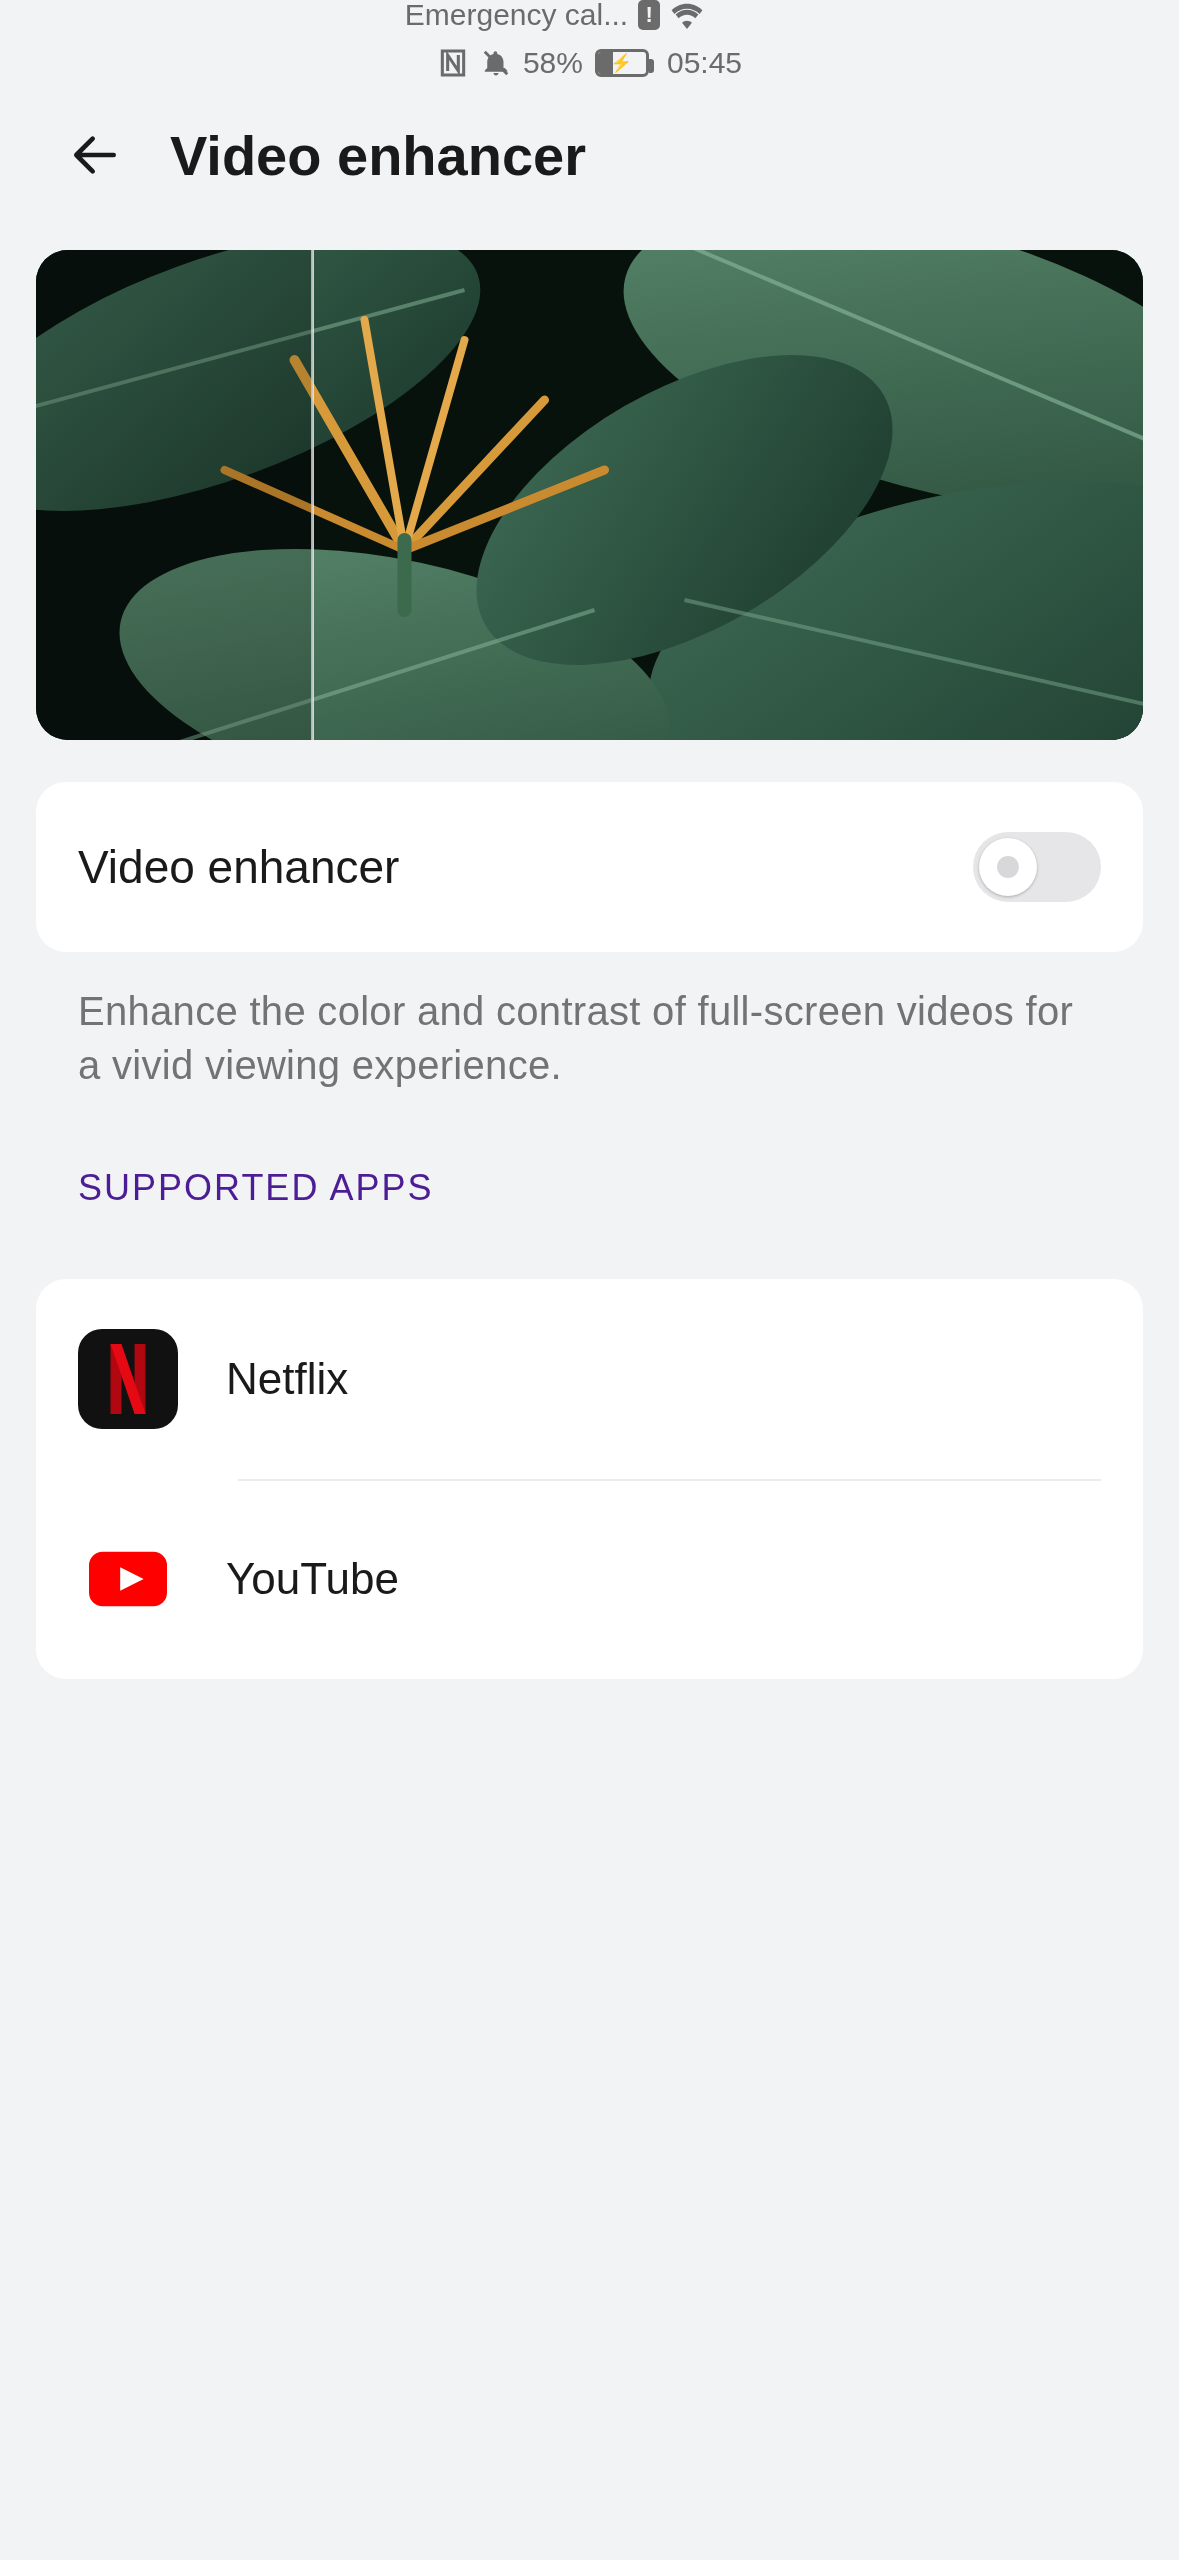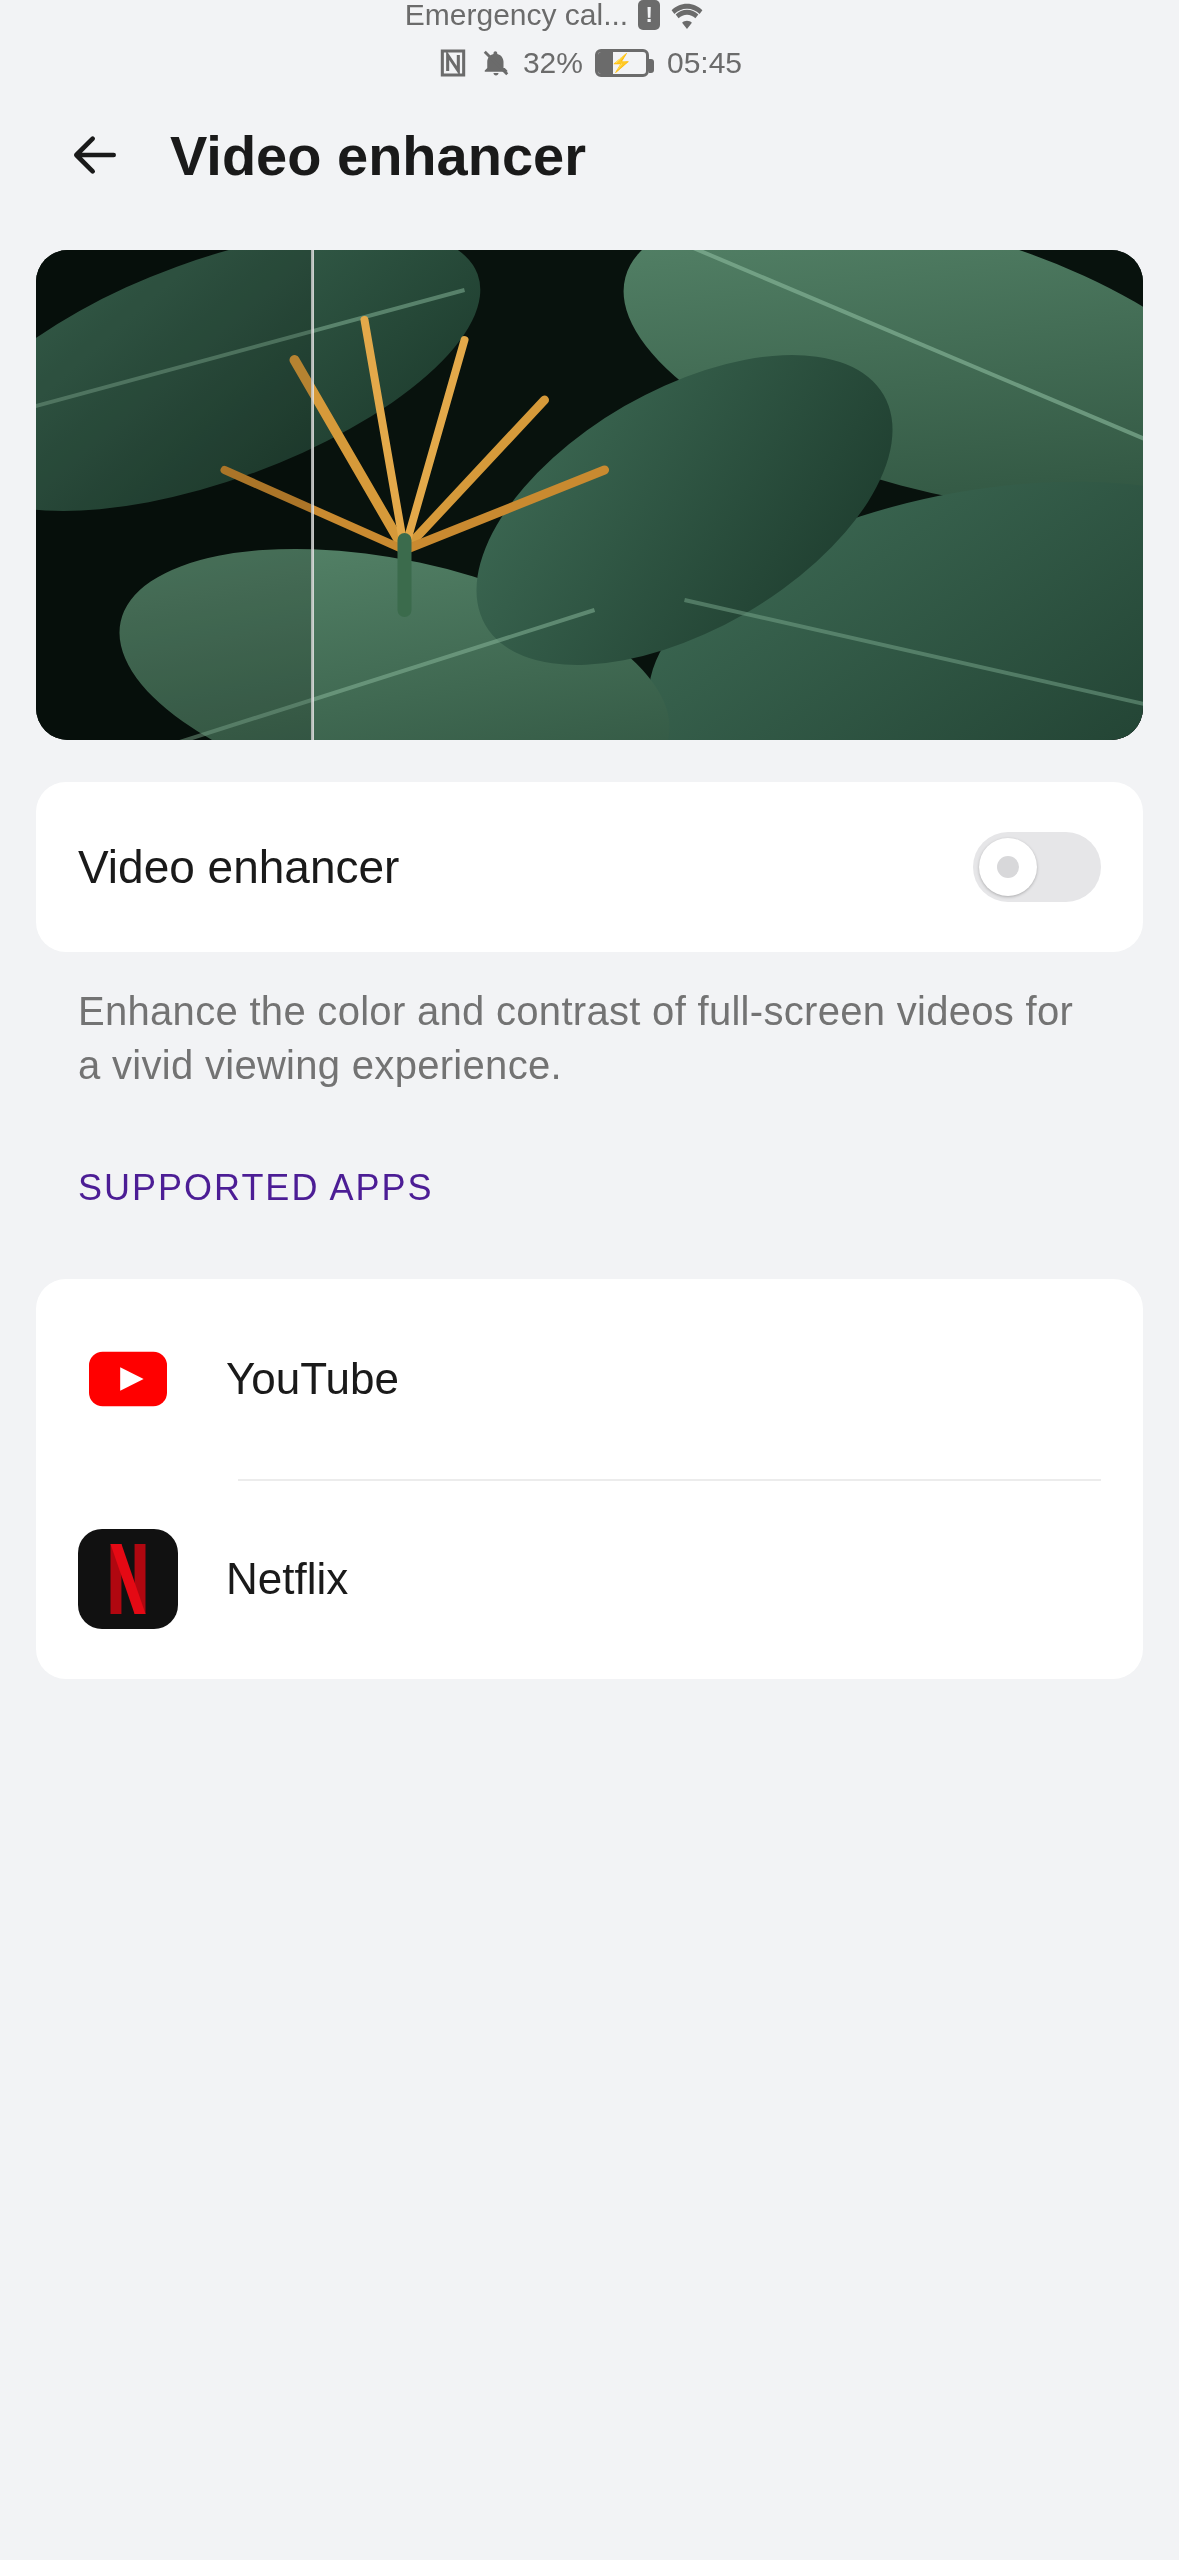--- a/index.html
+++ b/index.html
@@ -130,21 +130,21 @@
           <path fill="none" stroke="#6b6b6b" stroke-width="2.3" d="M4 3h16v18H4z"></path>
           <path fill="none" stroke="#6b6b6b" stroke-width="2.3" d="M8 18V6l8 12V6"></path>
         </svg>
     </span>
     <span class="mute-icon">
       <svg width="30" height="30" viewBox="0 0 24 24">
           <path fill="#6b6b6b" d="M12 22c1.1 0 2-.9 2-2h-4c0 1.1.9 2 2 2zm6-6V11c0-3.1-2-5.6-5-6.3V4c0-.8-.7-1.5-1.5-1.5S10 3.2 10 4v.7C7 5.4 5 7.9 5 11v5l-2 2v1h18v-1l-2-2z"></path>
           <line x1="3" y1="3" x2="21" y2="21" stroke="#6b6b6b" stroke-width="2.3"></line>
         </svg>
     </span>
-    <span>32%</span>
+    <span>58%</span>
     <span class="battery">
       <span class="battery-fill"></span>
       <span class="battery-bolt">⚡</span>
     </span>
     <span style="margin-left:6px;">05:45</span>
   </div>
 </div>
 
 <div class="header">
   <div class="back-btn">
@@ -206,33 +206,33 @@
       </div>
     </div>
   </div>
 
   <div class="description">Enhance the color and contrast of full-screen videos for a vivid viewing experience.</div>
 
   <div class="section-header">SUPPORTED APPS</div>
 
   <div class="card app-list" style="padding:0 42px;">
     <div class="app-row">
-      <div class="app-icon youtube">
-        <svg width="78" height="56" viewBox="0 0 80 56">
-          <rect x="0" y="0" width="80" height="56" rx="14" fill="#ff0000"></rect>
-          <path d="M32 16 L56 28 L32 40 Z" fill="#fff"></path>
-        </svg>
-      </div>
-      <div class="app-name">YouTube</div>
-    </div>
-    <div class="app-row">
       <div class="app-icon netflix">
         <svg width="48" height="70" viewBox="0 0 40 64">
           <path d="M4 0 h10 v64 h-10z" fill="#b00710"></path>
           <path d="M26 0 h10 v64 h-10z" fill="#b00710"></path>
           <path d="M4 0 h10 L36 64 h-10 z" fill="#e50914"></path>
         </svg>
       </div>
       <div class="app-name">Netflix</div>
     </div>
+    <div class="app-row">
+      <div class="app-icon youtube">
+        <svg width="78" height="56" viewBox="0 0 80 56">
+          <rect x="0" y="0" width="80" height="56" rx="14" fill="#ff0000"></rect>
+          <path d="M32 16 L56 28 L32 40 Z" fill="#fff"></path>
+        </svg>
+      </div>
+      <div class="app-name">YouTube</div>
+    </div>
   </div>
 
 </div>
 
 </body></html>

